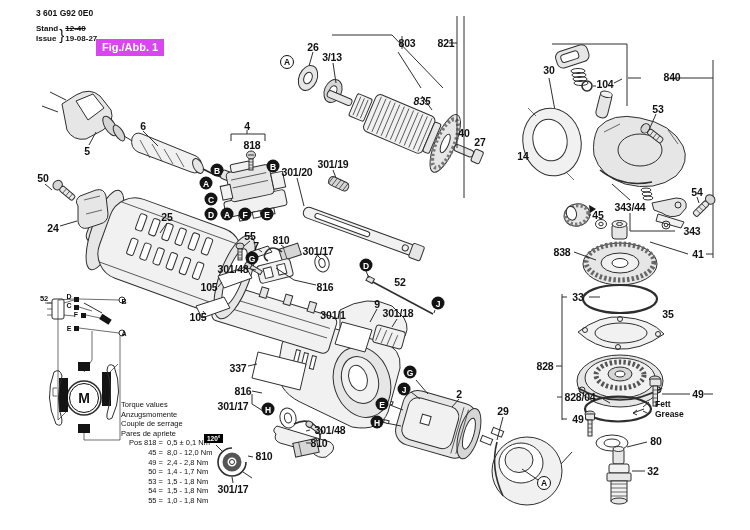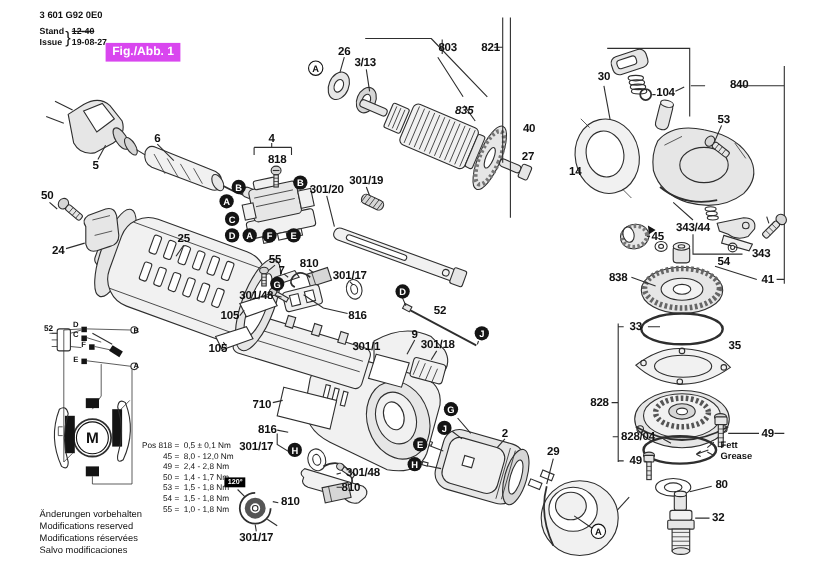--- a/index.html
+++ b/index.html
@@ -418,20 +418,26 @@
     </div>
     <span class="brace">}</span>
     <div class="hdr-col">
       <span class="strike">12-40</span>
       <span>19-08-27</span>
     </div>
   </div>
   <div class="figbox">Fig./Abb. 1</div>
 
   <div class="torque">
+    <div id="torque-titles">
+        <div>Torque values</div>
+        <div>Anzugsmomente</div>
+        <div>Couple de serrage</div>
+        <div>Pares de apriete</div>
+      </div>
     <div id="torque-rows">
         <div class="trow">
           <span class="pos">Pos 818 =</span>
           <span class="val">0,5 ± 0,1 Nm</span>
         </div>
         <div class="trow">
           <span class="pos">45 =</span>
           <span class="val">8,0 - 12,0 Nm</span>
         </div>
         <div class="trow">
@@ -450,48 +456,42 @@
           <span class="pos">54 =</span>
           <span class="val">1,5 - 1,8 Nm</span>
         </div>
         <div class="trow">
           <span class="pos">55 =</span>
           <span class="val">1,0 - 1,8 Nm</span>
         </div>
       </div>
   </div>
 
-  <div class="notes" id="footer-notes">
-      <div>Änderungen vorbehalten</div>
-      <div>Modifications reserved</div>
-      <div>Modifications réservées</div>
-      <div>Salvo modificaciones</div>
-    </div>
 
   <div class="grease" id="grease-note">
       <div>Fett</div>
       <div>Grease</div>
     </div>
 
   <div class="angletag">120°</div>
 
   <div id="labels">
       <div class="plabel" style="left: 313px; top: 47px;">26</div>
       <div class="plabel" style="left: 332px; top: 57px;">3/13</div>
       <div class="plabel" style="left: 407px; top: 43px;">803</div>
       <div class="plabel" style="left: 446px; top: 43px;">821</div>
       <div class="plabel" style="left: 422px; top: 101px; font-style: italic;">835</div>
       <div class="plabel" style="left: 549px; top: 70px;">30</div>
       <div class="plabel" style="left: 605px; top: 84px;">104</div>
       <div class="plabel" style="left: 656px; top: 77px; margin-left: 16px;">840</div>
       <div class="plabel" style="left: 658px; top: 109px;">53</div>
-      <div class="plabel" style="left: 464px; top: 117px; margin-left: 17px;">40</div>
+      <div class="plabel" style="left: 464px; top: 133px;">40</div>
       <div class="plabel" style="left: 480px; top: 142px;">27</div>
       <div class="plabel" style="left: 523px; top: 156px;">14</div>
-      <div class="plabel" style="left: 658px; top: 192px; margin-top: 46px;">54</div>
+      <div class="plabel" style="left: 697px; top: 192px;">54</div>
       <div class="plabel" style="left: 630px; top: 207px;">343/44</div>
       <div class="plabel" style="left: 598px; top: 215px;">45</div>
       <div class="plabel" style="left: 692px; top: 231px;">343</div>
       <div class="plabel" style="left: 562px; top: 252px;">838</div>
       <div class="plabel" style="left: 698px; top: 254px;">41</div>
       <div class="plabel" style="left: 578px; top: 297px;">33</div>
       <div class="plabel" style="left: 668px; top: 314px;">35</div>
       <div class="plabel" style="left: 545px; top: 366px;">828</div>
       <div class="plabel" style="left: 580px; top: 397px;">828/04</div>
       <div class="plabel" style="left: 698px; top: 394px;">49</div>
@@ -512,21 +512,21 @@
       <div class="plabel" style="left: 250px; top: 236px;">55</div>
       <div class="plabel" style="left: 256px; top: 246px;">7</div>
       <div class="plabel" style="left: 281px; top: 240px;">810</div>
       <div class="plabel" style="left: 233px; top: 269px;">301/48</div>
       <div class="plabel" style="left: 318px; top: 251px;">301/17</div>
       <div class="plabel" style="left: 325px; top: 287px;">816</div>
       <div class="plabel" style="left: 333px; top: 315px;">301/1</div>
       <div class="plabel" style="left: 377px; top: 304px;">9</div>
       <div class="plabel" style="left: 400px; top: 282px;">52</div>
       <div class="plabel" style="left: 398px; top: 313px; text-align: right;">301/18</div>
-      <div class="plabel" style="left: 238px; top: 368px;">710</div>
+      <div class="plabel" style="left: 238px; top: 368px;">337</div>
       <div class="plabel" style="left: 243px; top: 391px;">816</div>
       <div class="plabel" style="left: 233px; top: 406px;">301/17</div>
       <div class="plabel" style="left: 330px; top: 430px;">301/48</div>
       <div class="plabel" style="left: 319px; top: 443px;">810</div>
       <div class="plabel" style="left: 264px; top: 456px;">810</div>
       <div class="plabel" style="left: 233px; top: 489px;">301/17</div>
       <div class="plabel" style="left: 459px; top: 394px;">2</div>
       <div class="plabel" style="left: 503px; top: 411px;">29</div>
       <div class="plabel" style="left: 44px; top: 298px; font-size: 7.5px;">52</div>
       <div class="lcirc lblk" style="left: 206px; top: 183px;">A</div>

